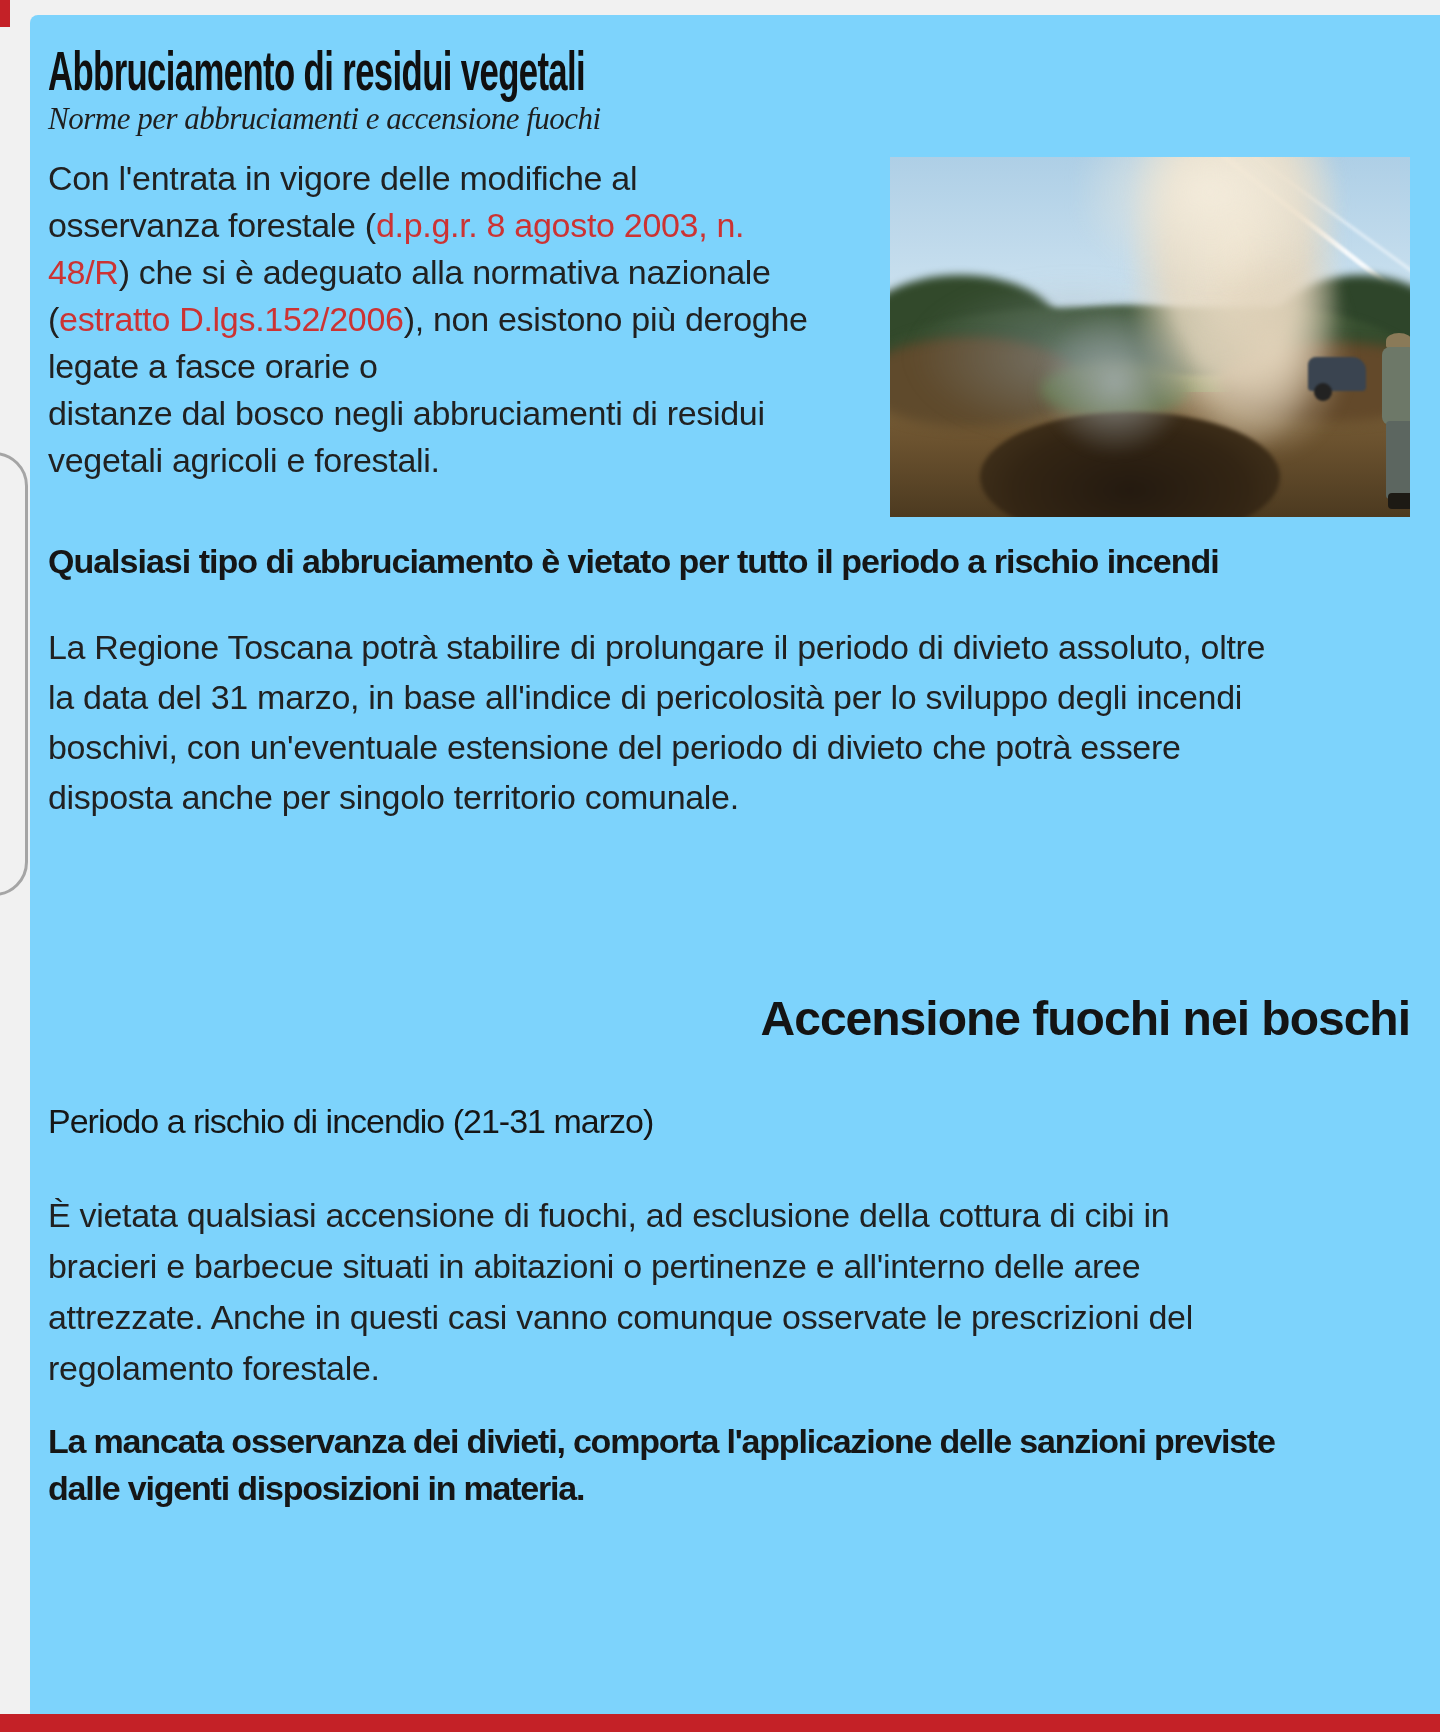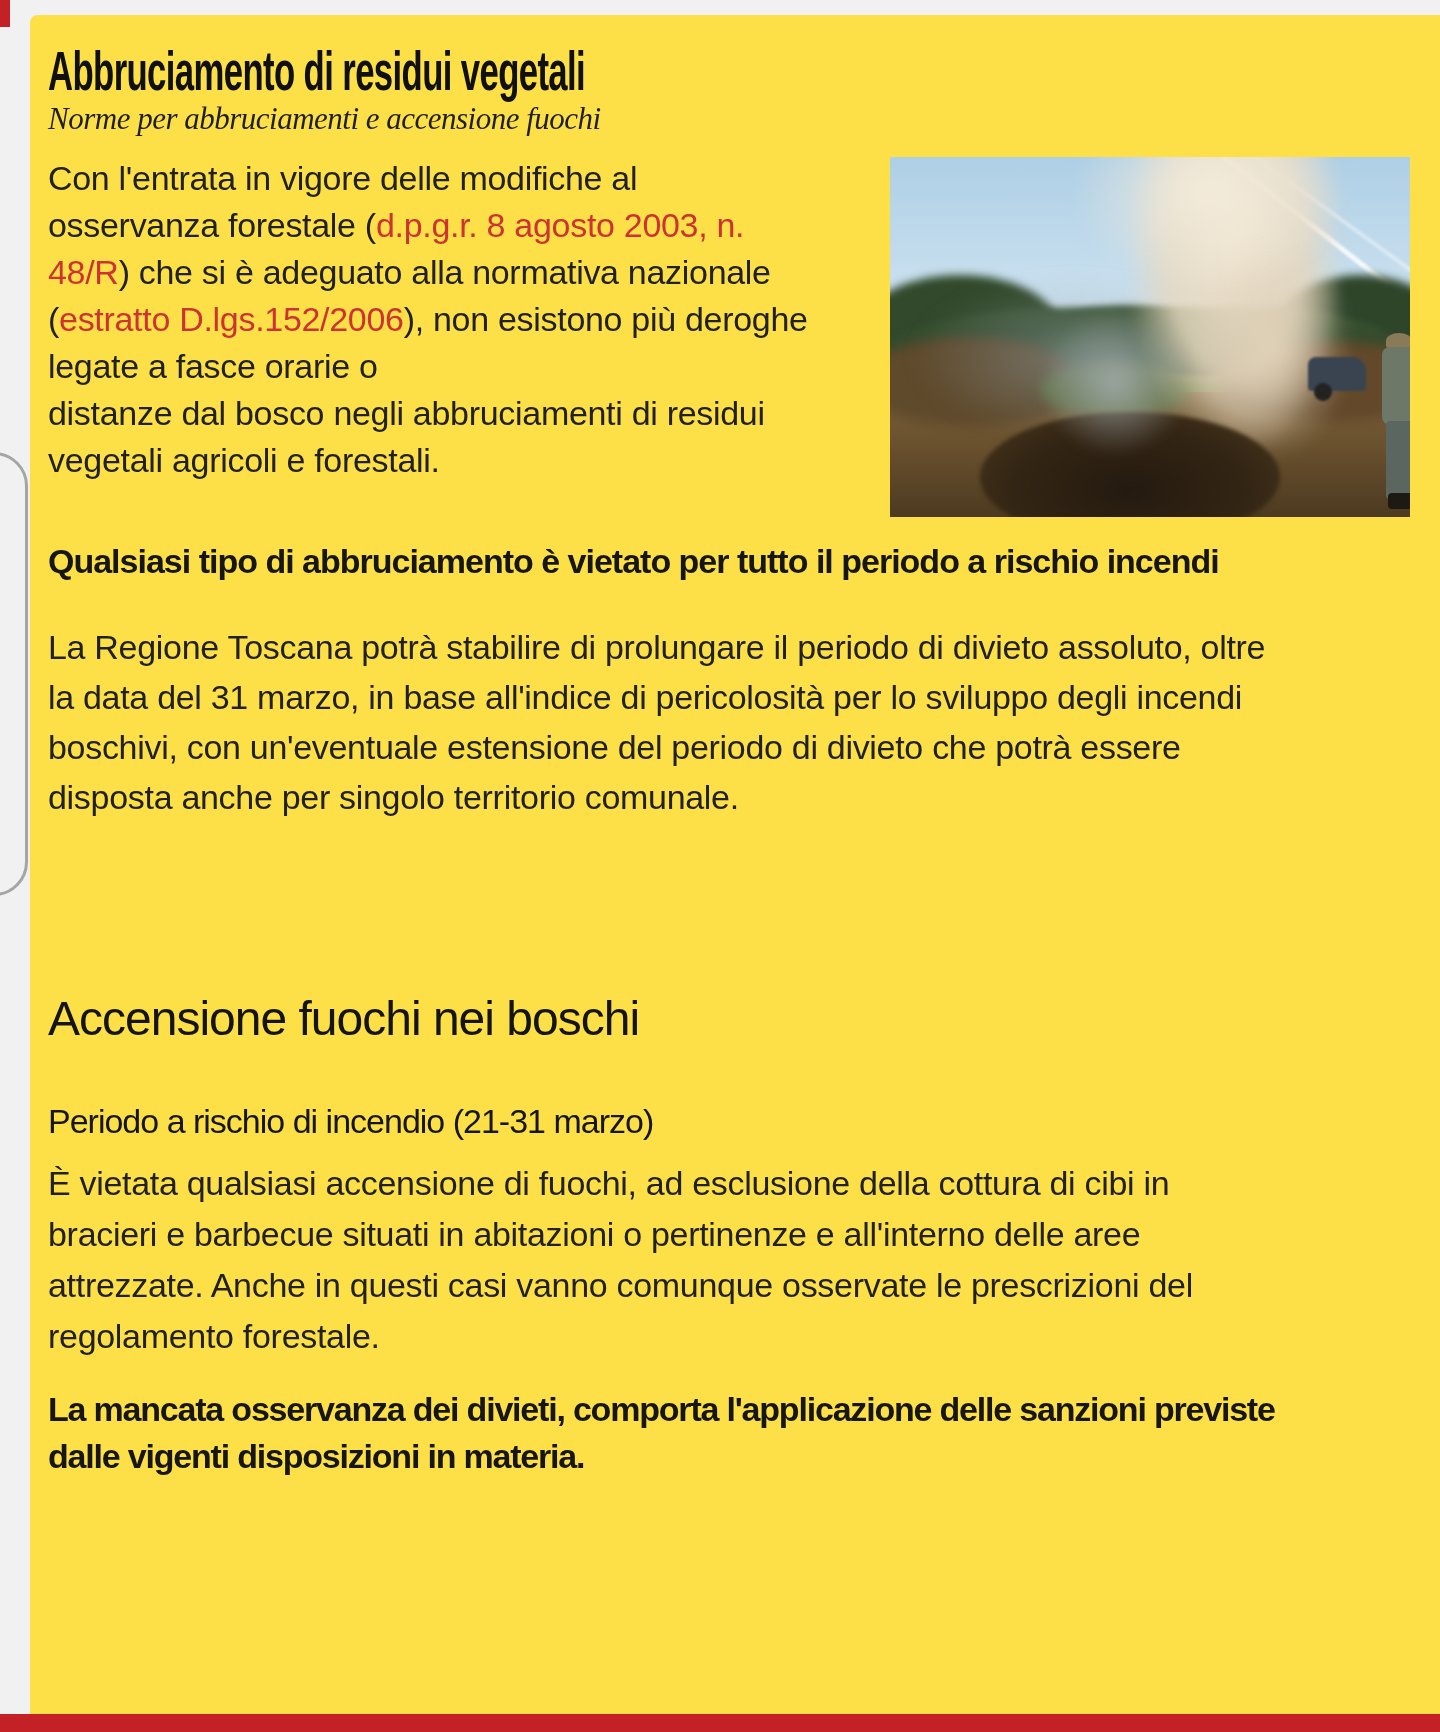--- a/index.html
+++ b/index.html
@@ -5,21 +5,21 @@
   html,body{margin:0;padding:0;}
   body{
     width:1440px;height:1732px;
     background:#f1f1f1;
     font-family:"Liberation Sans",sans-serif;
     position:relative;overflow:hidden;
     -webkit-font-smoothing:antialiased;
   }
   .panel{
     position:absolute;left:30px;top:15px;right:0;bottom:0;
-    background:#fde047;border-top-left-radius:8px;
+    background:#7dd3fc;border-top-left-radius:8px;
     padding:30px 30px 0 18px;box-sizing:border-box;
   }
   h1.page-title{
     margin:0;font-size:56px;line-height:52px;font-weight:700;color:#101010;
     letter-spacing:-1px;transform:scaleX(0.62);transform-origin:left center;
     white-space:nowrap;
   }
   .page-subtitle{
     margin-top:3px;font-family:"Liberation Serif",serif;font-style:italic;
     font-size:31px;line-height:37px;color:#1f1f1f;letter-spacing:-0.5px;
@@ -34,28 +34,28 @@
     color:#161616;margin:0 0 24px 0;white-space:pre-line;
   }
   .para{margin:0;white-space:pre-line;letter-spacing:-0.3px;}
   .para a{color:#cc3333;text-decoration:none;}
   .ban-heading{
     margin:56px 0 0 0;font-weight:700;font-size:34px;line-height:42px;
     letter-spacing:-1px;color:#161616;white-space:pre-line;
   }
   .ban-para{margin:40px 0 0 0;line-height:50px;white-space:pre-line;letter-spacing:-0.3px;}
   h2.section-heading{
-    margin:170px 0 0 0;font-size:48px;line-height:54px;font-weight:400;
-    color:#141414;letter-spacing:-1px;
+    margin:170px 0 0 0;font-size:48px;line-height:54px;font-weight:700;
+    color:#141414;letter-spacing:-1px;text-align:right;
   }
   .sub-heading{
     margin:54px 0 0 0;font-weight:400;font-size:34px;line-height:42px;
     letter-spacing:-1px;color:#161616;white-space:pre-line;
   }
-  .para2{margin:16px 0 0 0;line-height:51px;white-space:pre-line;letter-spacing:-0.3px;}
+  .para2{margin:48px 0 0 0;line-height:51px;white-space:pre-line;letter-spacing:-0.3px;}
   .warning{
     margin:24px 0 0 0;font-weight:700;font-size:34px;line-height:47px;
     letter-spacing:-1.2px;color:#161616;white-space:pre-line;
   }
   
   .edge-handle{
     position:absolute;left:-42px;top:452px;width:64px;height:438px;
     border:3px solid #a5a5a5;border-radius:34px;background:transparent;z-index:5;
   }
   .red-tick{position:absolute;left:0;top:0;width:10px;height:27px;background:#c42127;z-index:6;}

